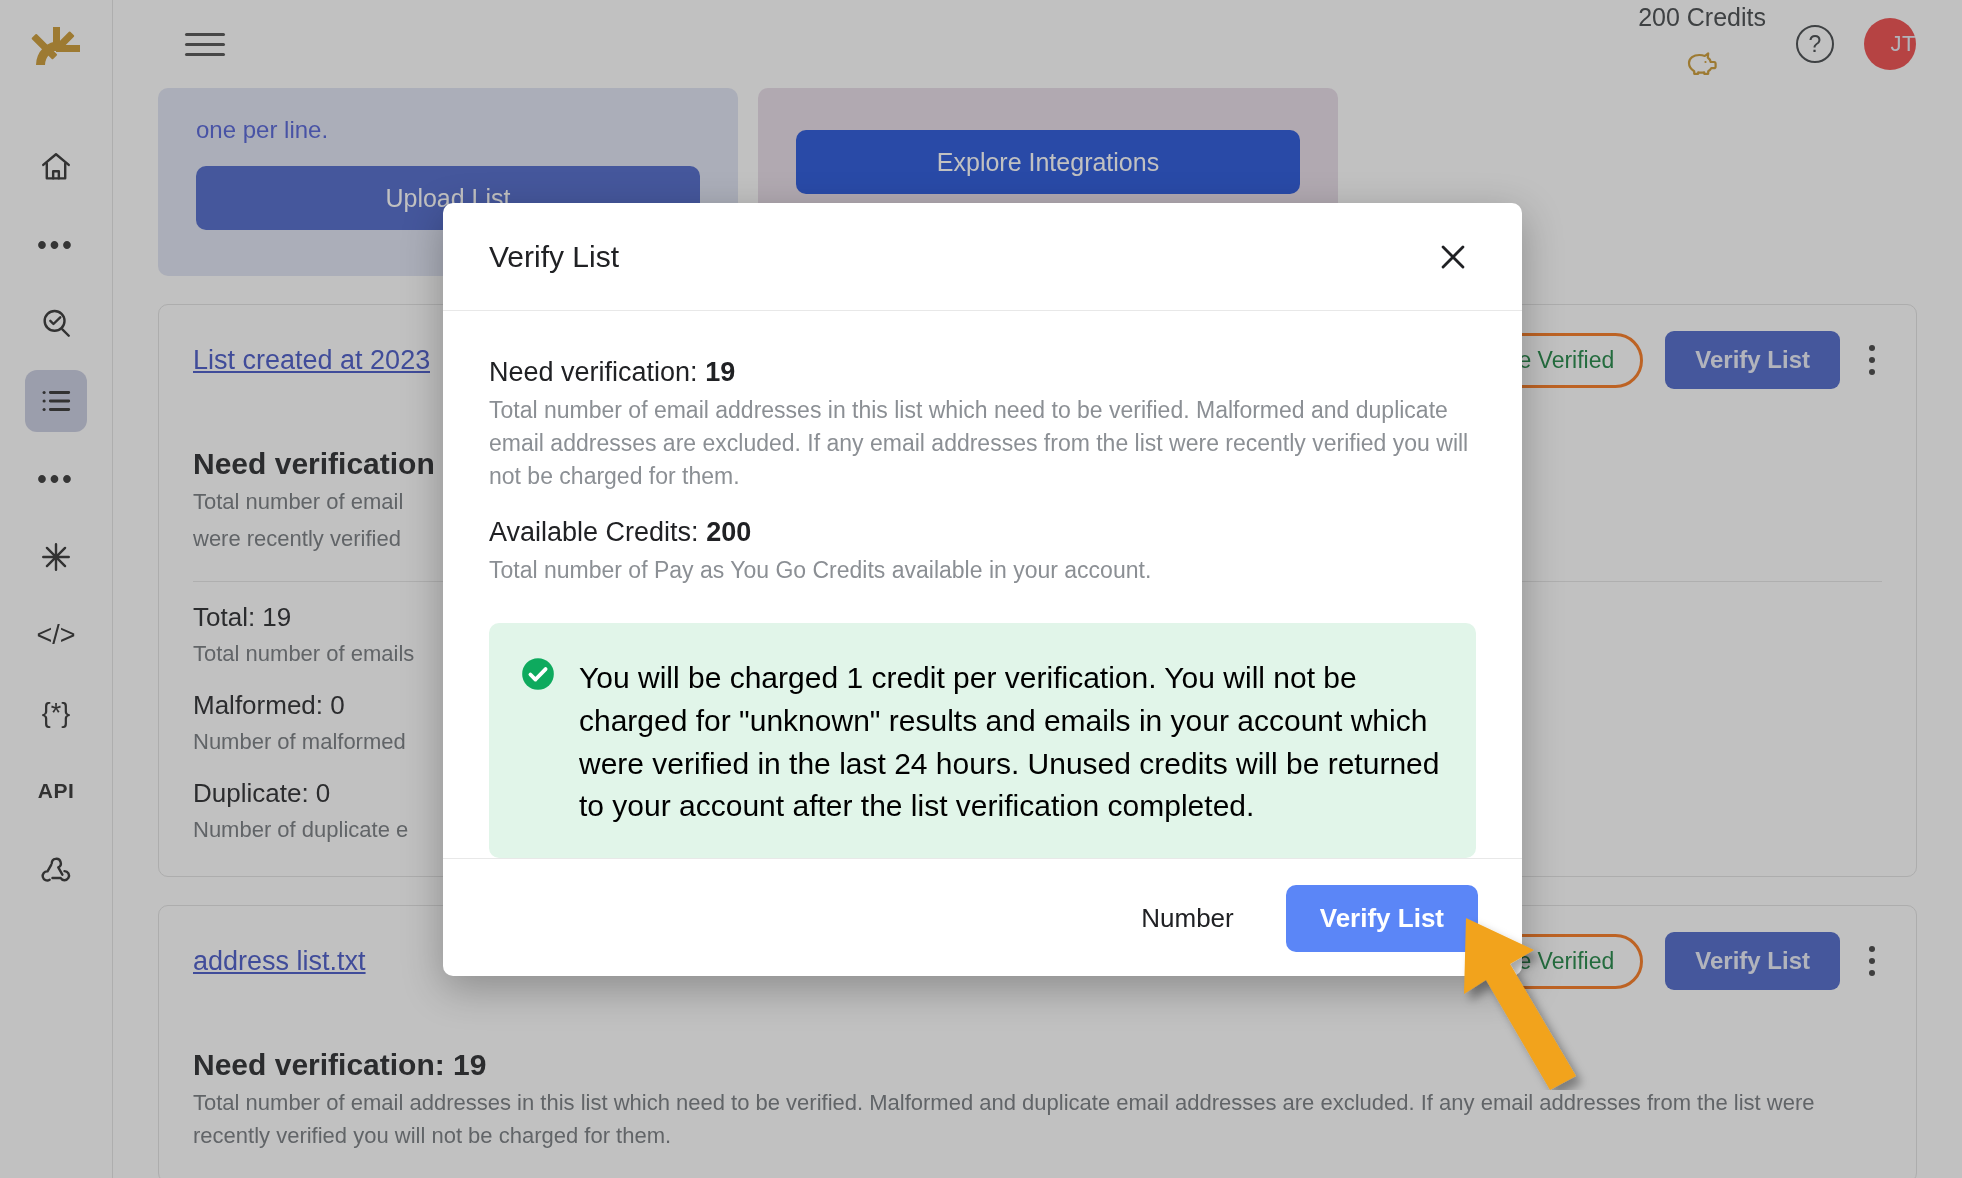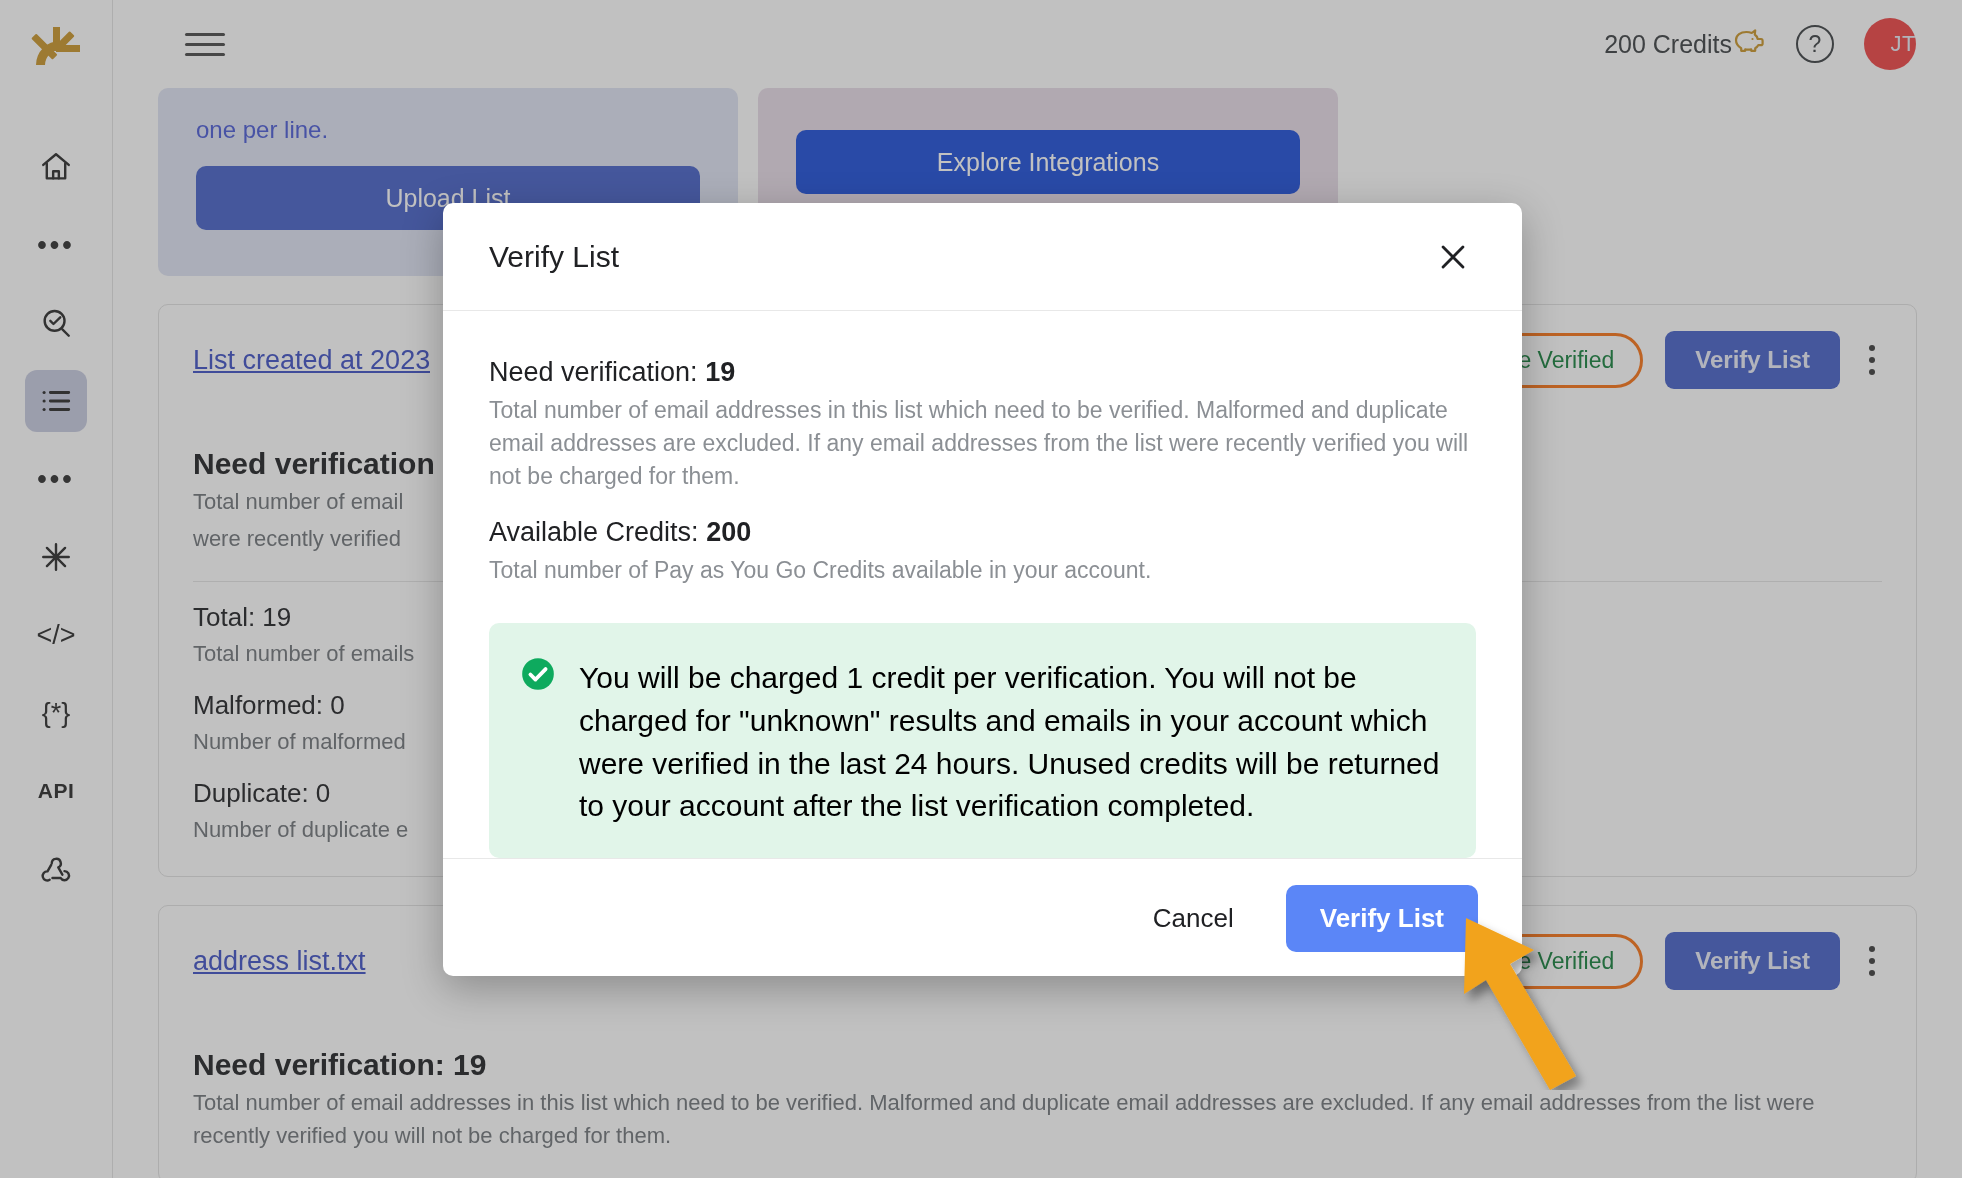--- a/index.html
+++ b/index.html
@@ -56,21 +56,21 @@
     cursor: pointer;
   }
   #hamburger span { display:block; height: 3px; background: #4a4a4a; border-radius: 2px; }
   #hamburger span:nth-child(1){ width: 100%; }
   #hamburger span:nth-child(2){ width: 100%; }
   #hamburger span:nth-child(3){ width: 100%; }
   .topbar-right {
     margin-left: auto; margin-right: 46px;
     display: flex; align-items: center; gap: 30px;
   }
-  #credits { display:flex; align-items:center; gap: 0; font-size: 25px; color:#3c4043; }
+  #credits { display:flex; align-items:center; gap: 17px; font-size: 25px; color:#3c4043;flex-direction:column; }
   #help-icon {
     width: 38px; height: 38px; border-radius: 50%;
     border: 2.5px solid #3c4043; color: #3c4043;
     display: flex; align-items: center; justify-content: center;
     font-size: 23px; font-weight: 500; cursor: pointer;
   }
   #avatar {
     width: 52px; height: 52px; border-radius: 50%;
     background: #ef4444; color: #e8ecf7;
     display: flex; align-items: center; justify-content: flex-end;
@@ -363,21 +363,21 @@
             <path d="m7.2 12.3 3.2 3.2 6.4-6.6" fill="none" stroke="#fff" stroke-width="2.4" stroke-linecap="round" stroke-linejoin="round"></path>
           </svg>
         </div>
         <div>
           <div class="alert-text">You will be charged 1 credit per verification. You will not be charged for "unknown" results and emails in your account which were verified in the last 24 hours. Unused credits will be returned to your account after the list verification completed.</div>
         </div>
       </div>
     </div>
 
     <div id="modal-foot">
-      <button id="btn-cancel">Cancel</button>
+      <button id="btn-cancel">Number</button>
       <button id="btn-modal-verify">Verify List</button>
     </div>
   </div>
 
   <div id="arrow">
     <svg width="240" height="200" viewBox="0 0 240 200">
       <defs>
         <filter id="ashadow" x="-40%" y="-40%" width="200%" height="200%">
           <feDropShadow dx="6" dy="7" stdDeviation="5" flood-color="#000" flood-opacity="0.35"></feDropShadow>
         </filter>

